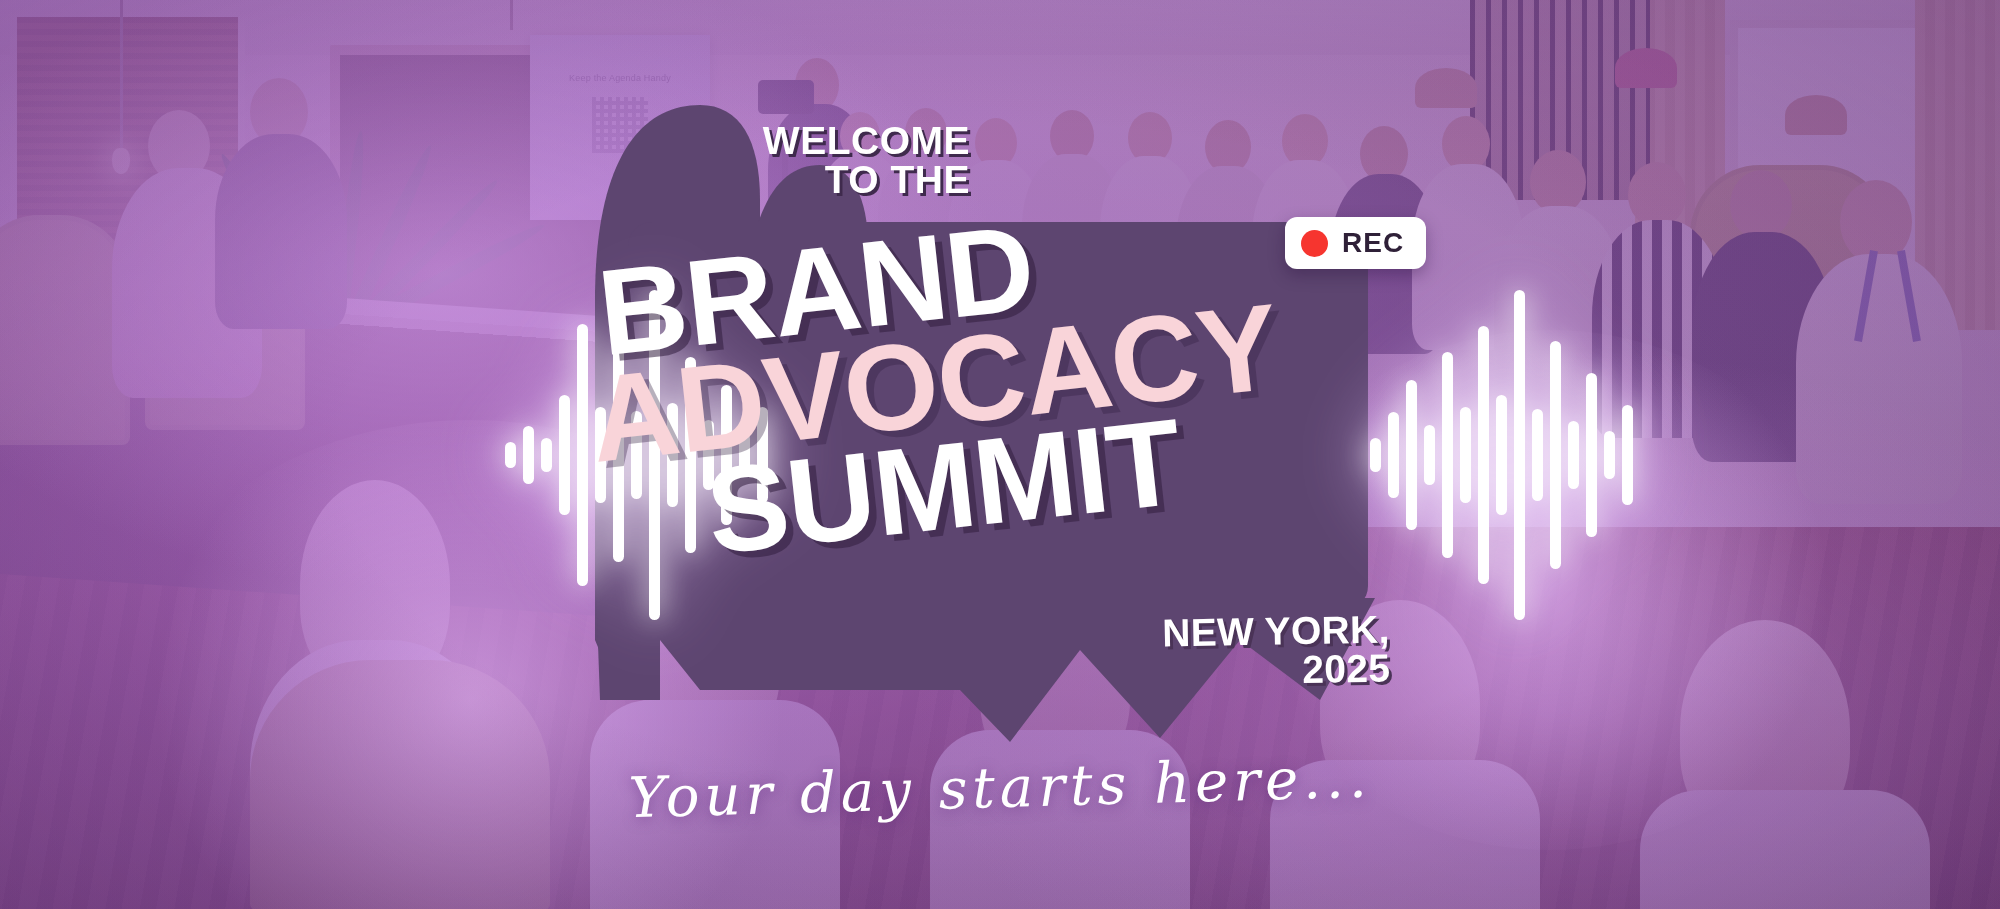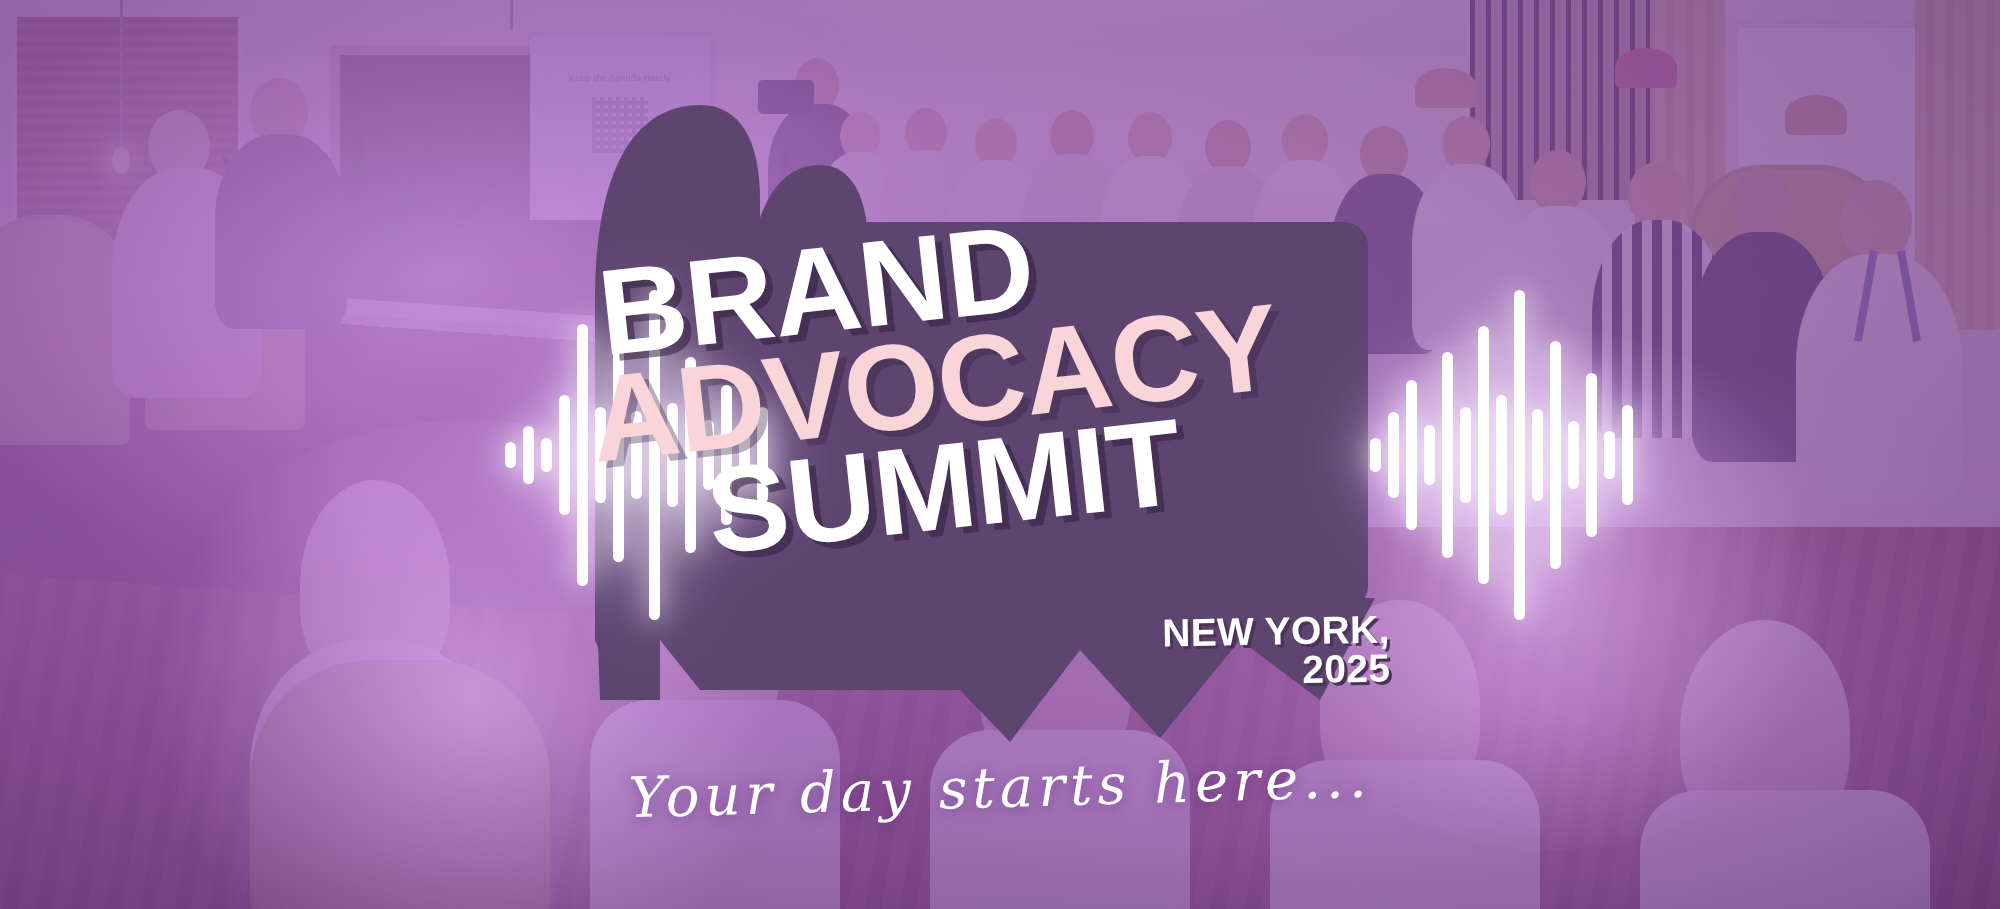--- a/index.html
+++ b/index.html
@@ -417,28 +417,36 @@
       <div class="wbar" style="height: 120px;"></div>
       <div class="wbar" style="height: 330px;"></div>
       <div class="wbar" style="height: 92px;"></div>
       <div class="wbar" style="height: 228px;"></div>
       <div class="wbar" style="height: 68px;"></div>
       <div class="wbar" style="height: 164px;"></div>
       <div class="wbar" style="height: 48px;"></div>
       <div class="wbar" style="height: 100px;"></div>
     </div>
 
+  <div class="welcome">
+    <div>WELCOME</div>
+    <div>TO THE</div>
+  </div>
 
   <div class="bigwrap">
     <div class="bigline l-brand">BRAND</div>
     <div class="bigline l-adv">ADVOCACY</div>
     <div class="bigline l-sum">SUMMIT</div>
   </div>
 
   <div class="nyc">
     <div>NEW YORK,</div>
     <div>2025</div>
   </div>
 
   <div class="tagline">Your day starts here...</div>
 
+  <div class="rec">
+    <span class="rec-dot"></span>
+    <span class="rec-label">REC</span>
+  </div>
 
 </div>
 
 </body></html>

